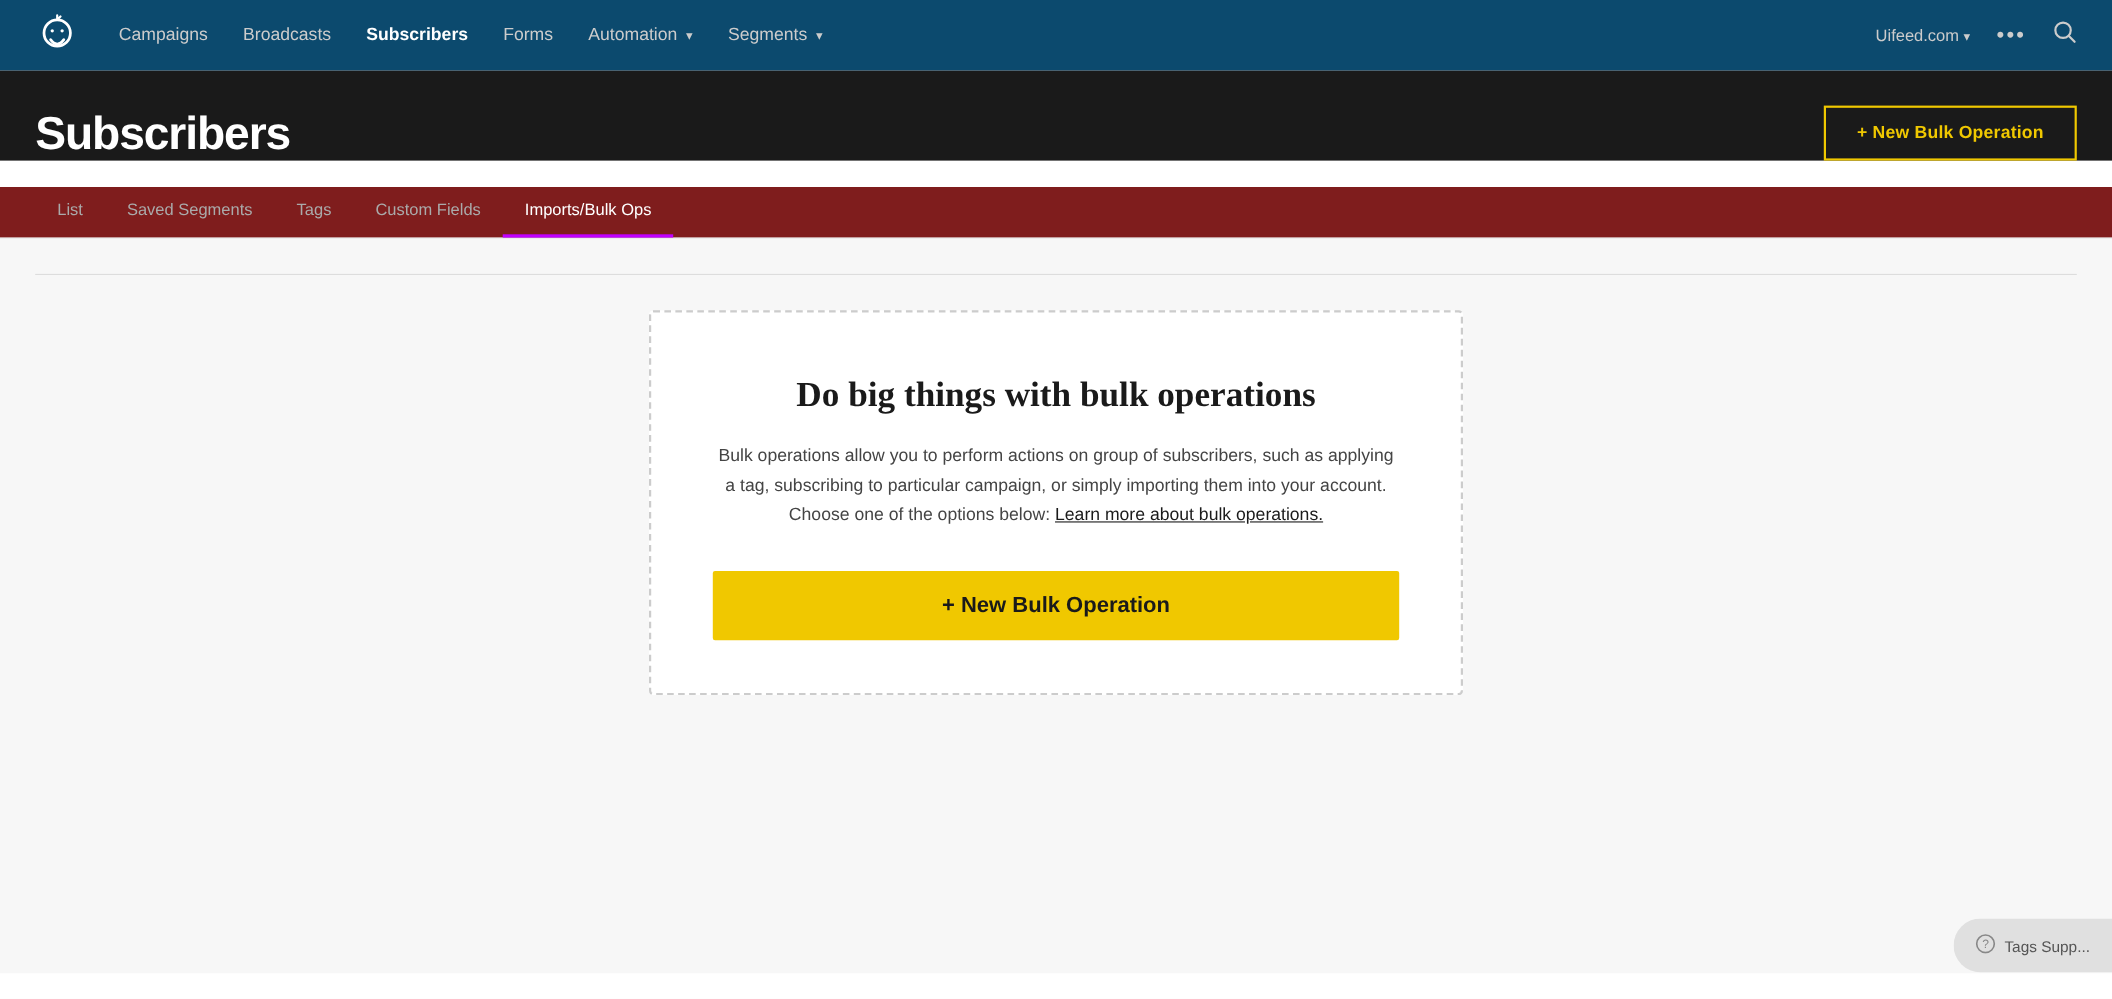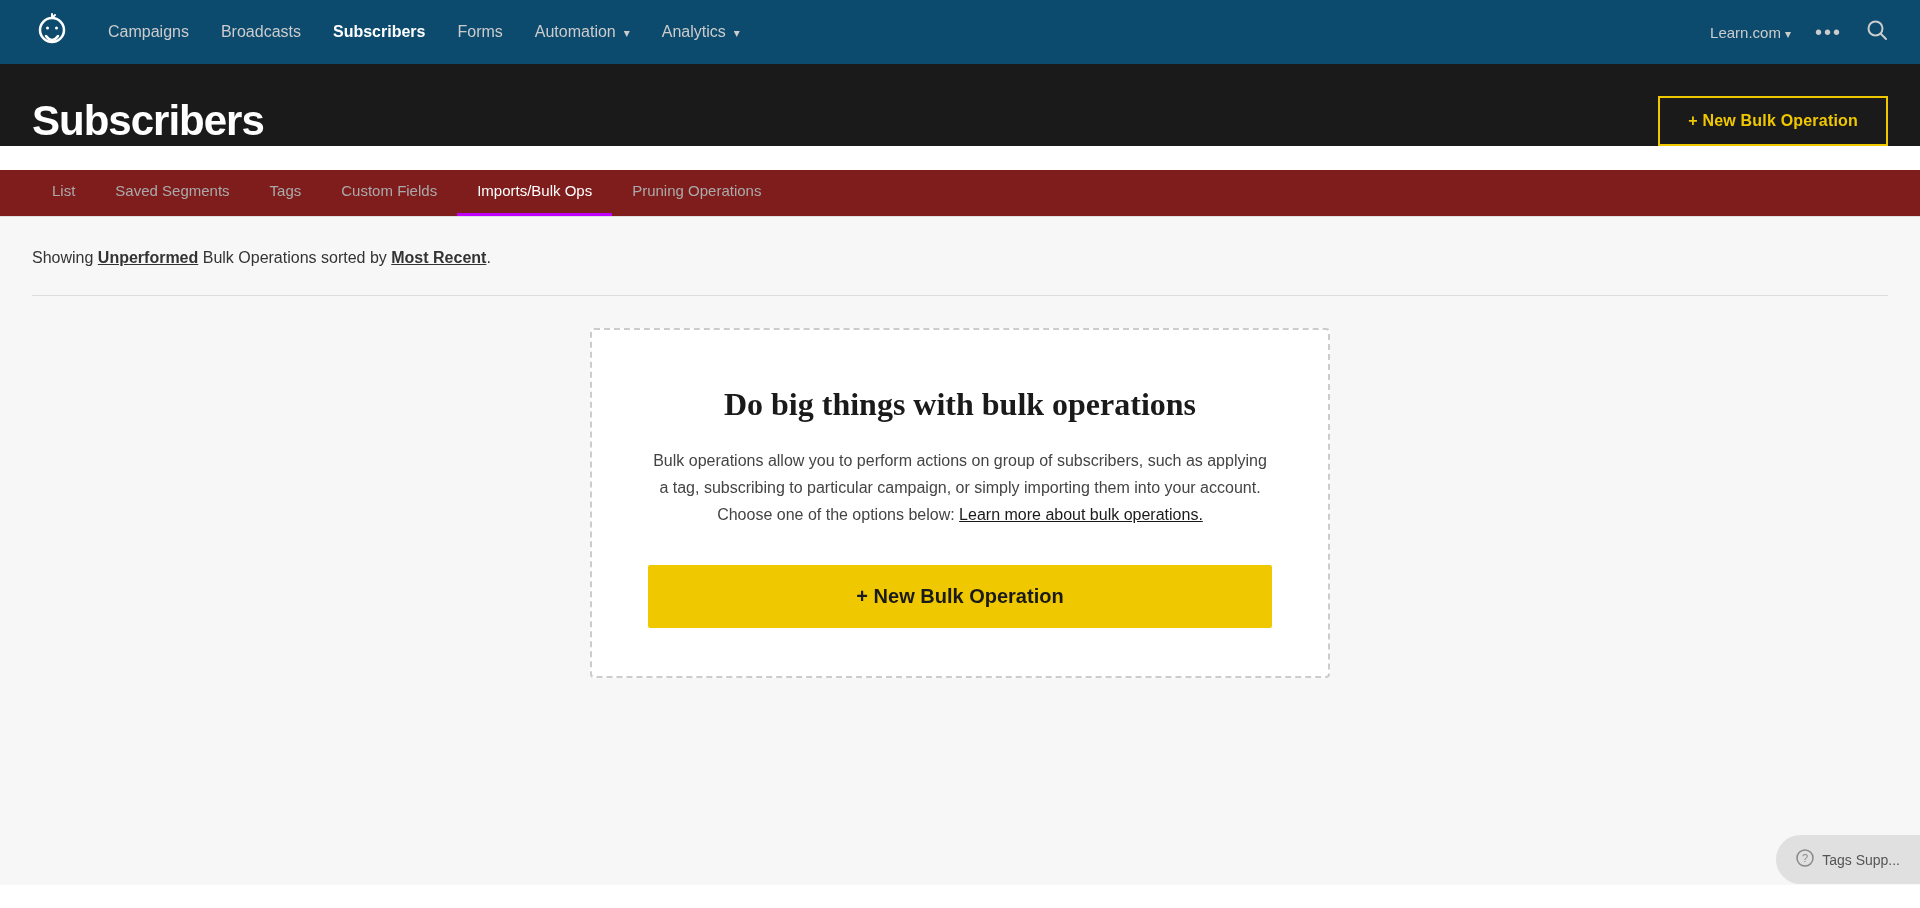--- a/index.html
+++ b/index.html
@@ -208,27 +208,27 @@
   <div class="nav-links">
     <a class="nav-link">Campaigns</a>
     <a class="nav-link">Broadcasts</a>
     <a class="nav-link active">Subscribers</a>
     <a class="nav-link">Forms</a>
     <a class="nav-link nav-link-with-arrow">
       <span>Automation</span>
       <span class="chevron-down"></span>
     </a>
     <a class="nav-link nav-link-with-arrow">
-      <span>Analytics</span>
+      <span>Segments</span>
       <span class="chevron-down"></span>
     </a>
   </div>
   <div class="nav-right">
     <div class="nav-domain nav-link-with-arrow">
-      <span>Learn.com</span>
+      <span>Uifeed.com</span>
       <span class="chevron-down"></span>
     </div>
     <div class="nav-dots">•••</div>
     <div class="nav-search">
       <svg width="22" height="22" viewBox="0 0 22 22" fill="none">
         <circle cx="9.5" cy="9.5" r="7" stroke="#ccc" stroke-width="2"></circle>
         <line x1="14.8" y1="14.8" x2="20" y2="20" stroke="#ccc" stroke-width="2" stroke-linecap="round"></line>
       </svg>
     </div>
   </div>
@@ -238,29 +238,25 @@
   <h1 class="header-title">Subscribers</h1>
   <button class="btn-new-bulk-header">+ New Bulk Operation</button>
 </div>
 
 <div class="tabs-bar">
   <a class="tab">List</a>
   <a class="tab">Saved Segments</a>
   <a class="tab">Tags</a>
   <a class="tab">Custom Fields</a>
   <a class="tab active">Imports/Bulk Ops</a>
-  <a class="tab">Pruning Operations</a>
 </div>
 
 <div class="divider-line"></div>
 
 <div class="main-content">
-  <p class="filter-text">
-    <span>Showing </span><strong>Unperformed</strong><span> Bulk Operations sorted by </span><strong>Most Recent</strong><span>.</span>
-  </p>
 
   <div class="divider-h"></div>
 
   <div class="empty-card">
     <h2 class="empty-card-title">Do big things with bulk operations</h2>
     <p class="empty-card-desc">
       <span>Bulk operations allow you to perform actions on group of subscribers, such as applying a tag, subscribing to particular campaign, or simply importing them into your account. Choose one of the options below: </span><a>Learn more about bulk operations.</a>
     </p>
     <button class="btn-new-bulk-yellow">+ New Bulk Operation</button>
   </div>

